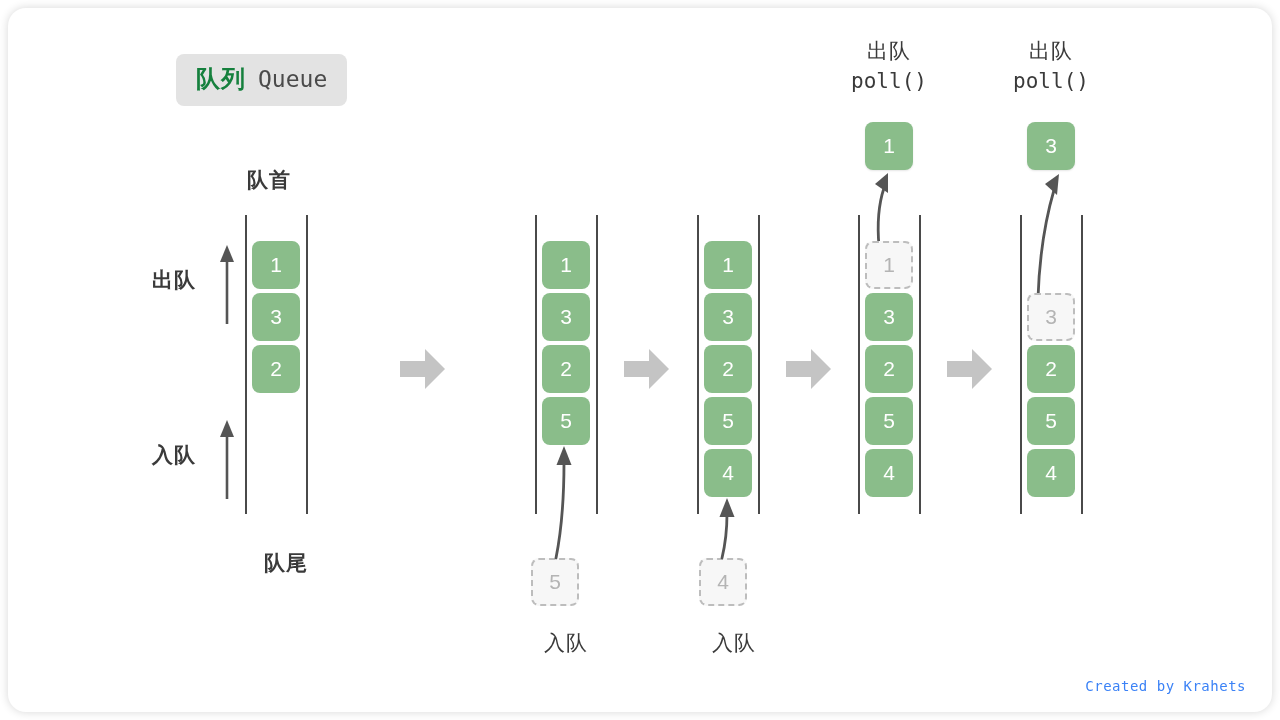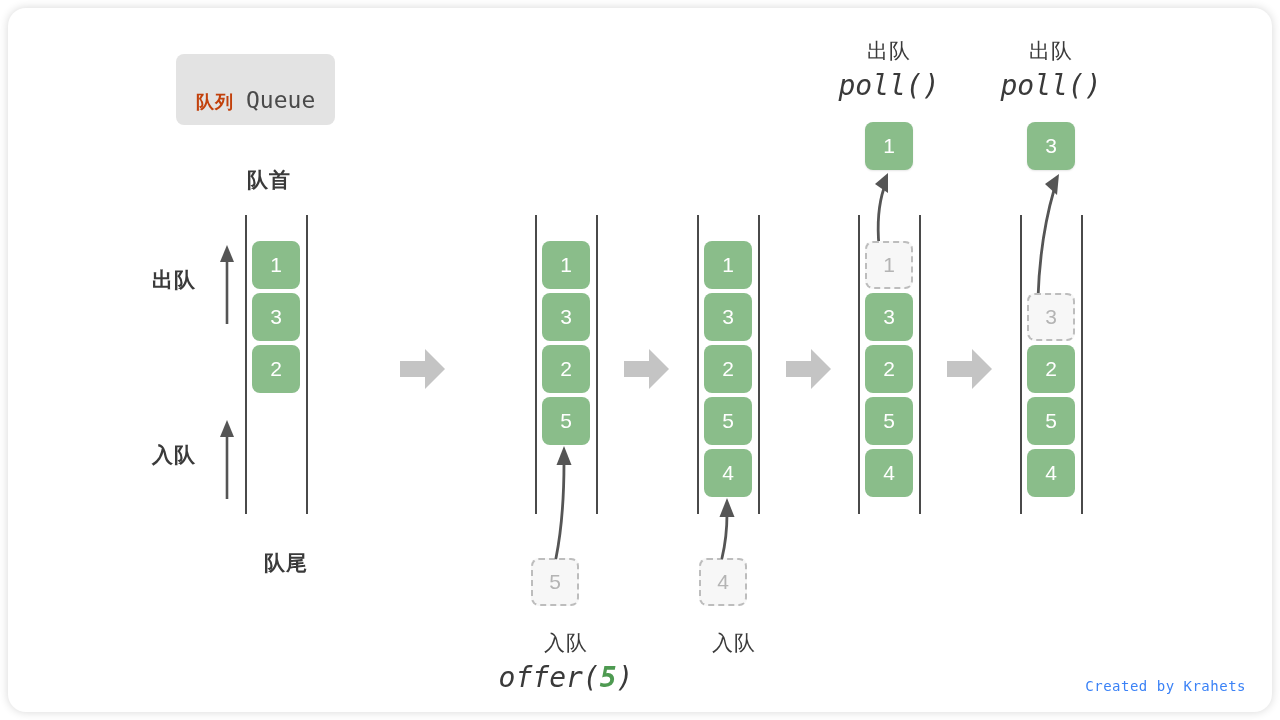--- a/index.html
+++ b/index.html
@@ -36,25 +36,24 @@
     top: 46px;
     padding: 9px 20px 11px 20px;
     background: #e3e3e3;
     border-radius: 8px;
     display: flex;
     align-items: baseline;
     gap: 12px;
     white-space: nowrap;
   }
   #title-badge .cn {
-    font-size: 18px;
+    font-size: 24px;
     font-weight: bold;
-    color: #c2410c;
+    color: #15803d;
     letter-spacing: 1px;
-    margin-top: 27px;
   }
   #title-badge .en {
     font-family: "DejaVu Sans Mono", "Liberation Mono", monospace;
     font-size: 23px;
     color: #4a4a4a;
   }
 
   
   .cn-bold {
     font-size: 21px;
@@ -69,24 +68,23 @@
     line-height: 1.45;
   }
   .op-label .cn {
     font-size: 21px;
     color: #3a3a3a;
     letter-spacing: 1px;
     display: block;
   }
   .op-label .code {
     font-family: "DejaVu Sans Mono", "Liberation Mono", monospace;
-    font-size: 28px;
+    font-size: 21px;
     color: #3a3a3a;
     display: block;
-    font-style: italic;
   }
   .op-label .code .arg { color: #4e9a51; font-weight: bold; }
 
   
   .col { position: absolute; }
   .rail {
     position: absolute;
     width: 2px;
     background: #4a4a4a;
   }
@@ -178,21 +176,20 @@
       <div class="cell" style="left:7px; top:182px;">5</div>
     </div>
 
     <div class="cell ghost abs" style="left:523px; top:550px;">5</div>
     <svg class="motion-arrow" style="left:520px; top:430px;" width="60" height="125" viewBox="0 0 60 125">
       <path d="M 28 120 Q 36 80 36 24" stroke="#555555" stroke-width="2.8" fill="none" stroke-linecap="round"></path>
       <polygon points="36,8 43.5,27 28.5,27" fill="#555555"></polygon>
     </svg>
     <div class="op-label abs" style="left:468px; top:620px; width:180px;">
       <span class="cn">入队</span>
-      <span class="code"><span>offer(</span><span class="arg">5</span><span>)</span></span>
     </div>
 
     <svg class="step-arrow" style="left:616px; top:340px;" width="46" height="42" viewBox="0 0 46 42">
       <polygon points="0,13 25,13 25,1 45,21 25,41 25,29 0,29" fill="#c4c4c4"></polygon>
     </svg>
 
     <div class="col" style="left:689px; top:207px;">
       <div class="rail" style="left:0px;   top:0px; height:299px;"></div>
       <div class="rail" style="left:61px;  top:0px; height:299px;"></div>
       <div class="cell" style="left:7px; top:26px;">1</div>

